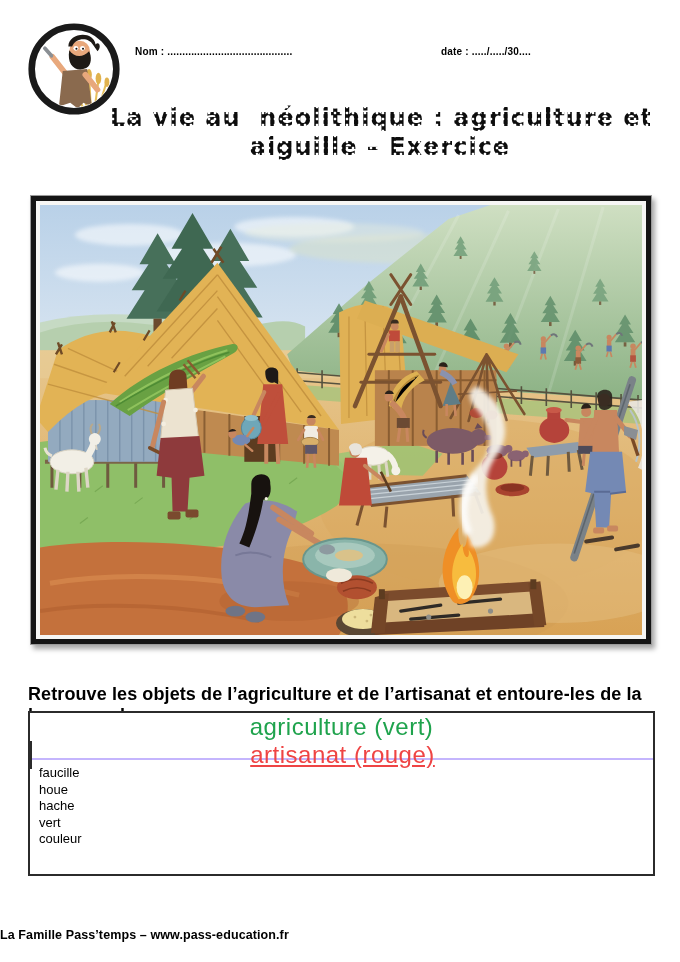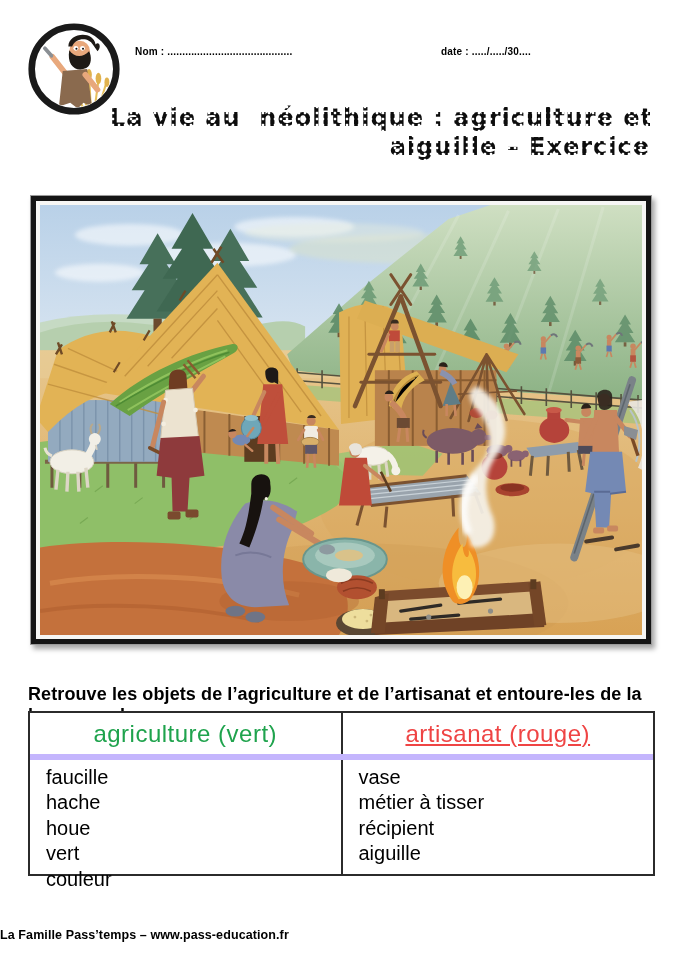--- a/index.html
+++ b/index.html
@@ -7,46 +7,46 @@
   .page{position:absolute;inset:0;}
 
   
   .logo{position:absolute;left:27px;top:22px;width:94px;height:94px;}
   .field{position:absolute;top:46px;font-weight:bold;font-size:10px;letter-spacing:.2px;white-space:pre;}
   .field-nom{left:135px;}
   .field-date{left:441px;}
 
   
   .title{position:absolute;left:110px;width:540px;top:104px;text-align:center;line-height:1.22;}
-  .title-line{font-family:"DejaVu Sans",sans-serif;font-weight:700;font-size:24px;letter-spacing:1px;color:#000;white-space:pre;text-align:right;}
+  .title-line{font-family:"DejaVu Sans",sans-serif;font-weight:700;font-size:24px;letter-spacing:1px;color:#000;white-space:pre;}
   @supports ((-webkit-background-clip:text) or (background-clip:text)){
     .title-line{
       background-color:#0d0d0d;
       background-image:radial-gradient(circle,#ffffff 1.1px,rgba(255,255,255,0) 1.7px);
       background-size:6px 6px;
       -webkit-background-clip:text;background-clip:text;color:transparent;
     }
   }
 
   
   .frame{position:absolute;left:30px;top:195px;width:622px;height:450px;margin:0;box-sizing:border-box;
          background:#141414;padding:5px;border:1px solid #9a9a9a;box-shadow:3px 4px 5px rgba(0,0,0,.35);}
   .mat{width:100%;height:100%;box-sizing:border-box;background:#f6f6f4;padding:4px;}
   .mat svg{display:block;width:100%;height:100%;}
 
   
   .instruction{position:absolute;left:28px;top:684px;margin:0;font-size:18px;font-weight:bold;letter-spacing:.1px;}
 
   
   .atable{position:absolute;left:28px;top:711px;width:627px;height:165px;box-sizing:border-box;border:2px solid #2b2b2b;background:#fff;}
-  .thead{display:flex;height:47px;border-bottom:6px solid #c4b5fd;box-sizing:border-box;}
+  .thead{display:flex;height:47px;border-bottom:2px solid #c4b5fd;box-sizing:border-box;flex-direction:column;}
   .th{flex:1;display:flex;align-items:center;justify-content:center;font-size:24px;letter-spacing:.5px;}
   .th+.th{border-left:2px solid #2b2b2b;}
   .tbody{display:flex;height:116px;}
-  .td{flex:1;padding:5px 16px;box-sizing:border-box;font-size:20px;line-height:1.27;}
+  .td{flex:1;padding:5px 9px;box-sizing:border-box;font-size:13px;line-height:1.27;}
   .td+.td{border-left:2px solid #2b2b2b;}
 
   
   .footer{position:absolute;left:0;right:0;top:928px;text-align:left;font-weight:bold;font-size:12.5px;letter-spacing:.1px;}
 </style>
 </head>
 <body>
 
 <div class="page">
 
@@ -514,29 +514,23 @@
   <p class="instruction">Retrouve les objets de l’agriculture et de l’artisanat et entoure-les de la bonne couleur.</p>
 
   <div class="atable">
     <div class="thead">
       <div class="th" style="color: rgb(31, 163, 77);">agriculture (vert)</div>
       <div class="th" style="color: #ef4444; text-decoration: underline;">artisanat (rouge)</div>
     </div>
     <div class="tbody">
       <div class="td">
         <div class="item">faucille</div>
+        <div class="item">houe</div>
         <div class="item">hache</div>
-        <div class="item">houe</div>
         <div class="item">vert</div>
         <div class="item">couleur</div>
       </div>
-      <div class="td">
-        <div class="item">vase</div>
-        <div class="item">métier à tisser</div>
-        <div class="item">récipient</div>
-        <div class="item">aiguille</div>
-      </div>
     </div>
   </div>
 
   <div class="footer">La Famille Pass’temps – www.pass-education.fr</div>
 
 </div>
 
 </body></html>

